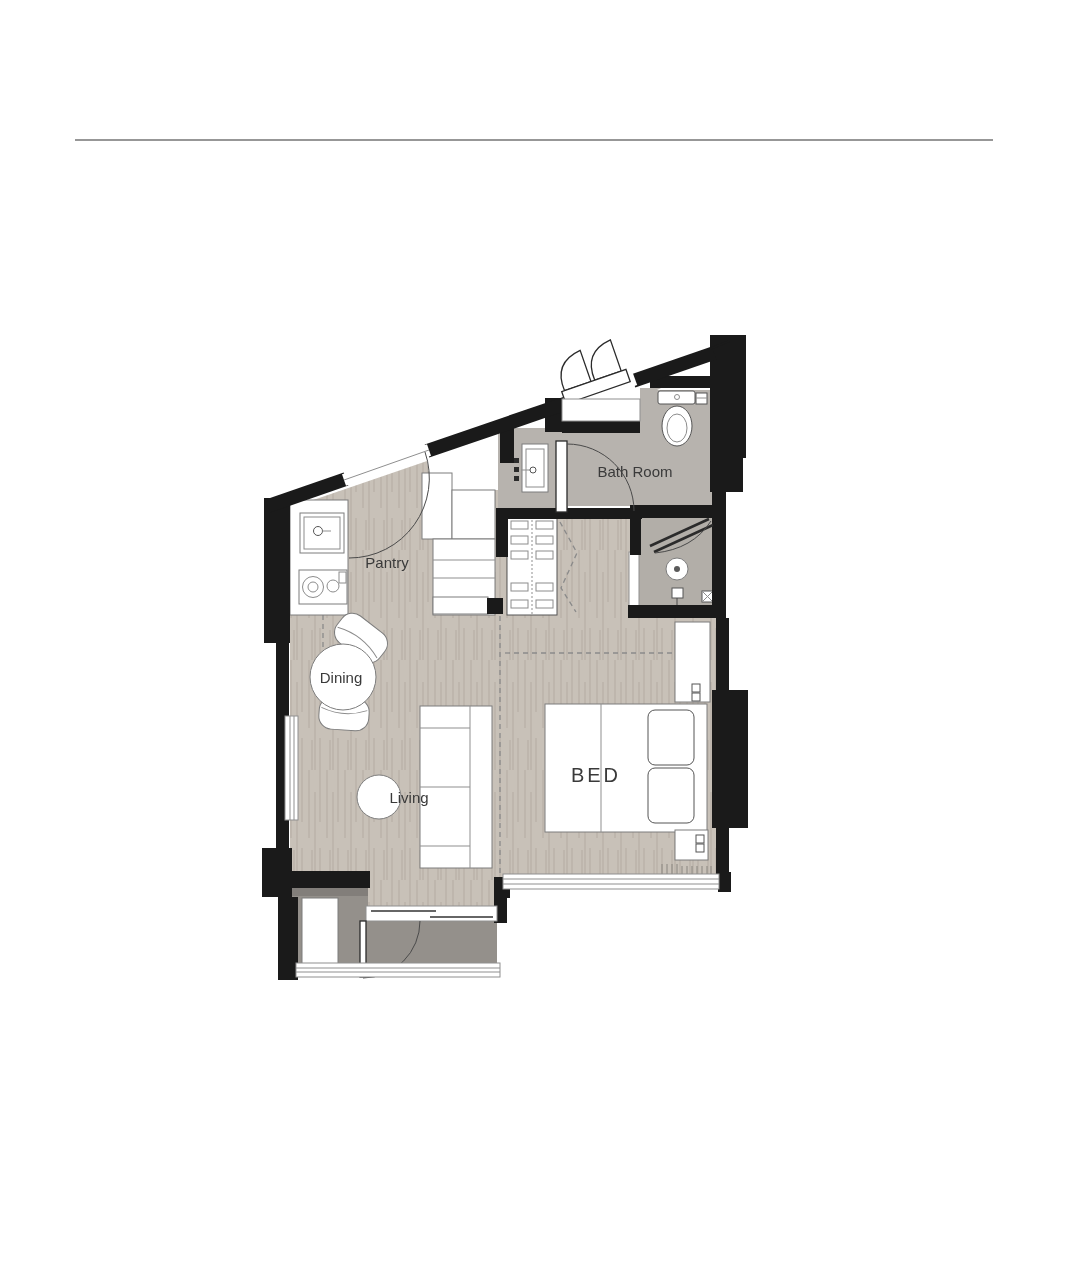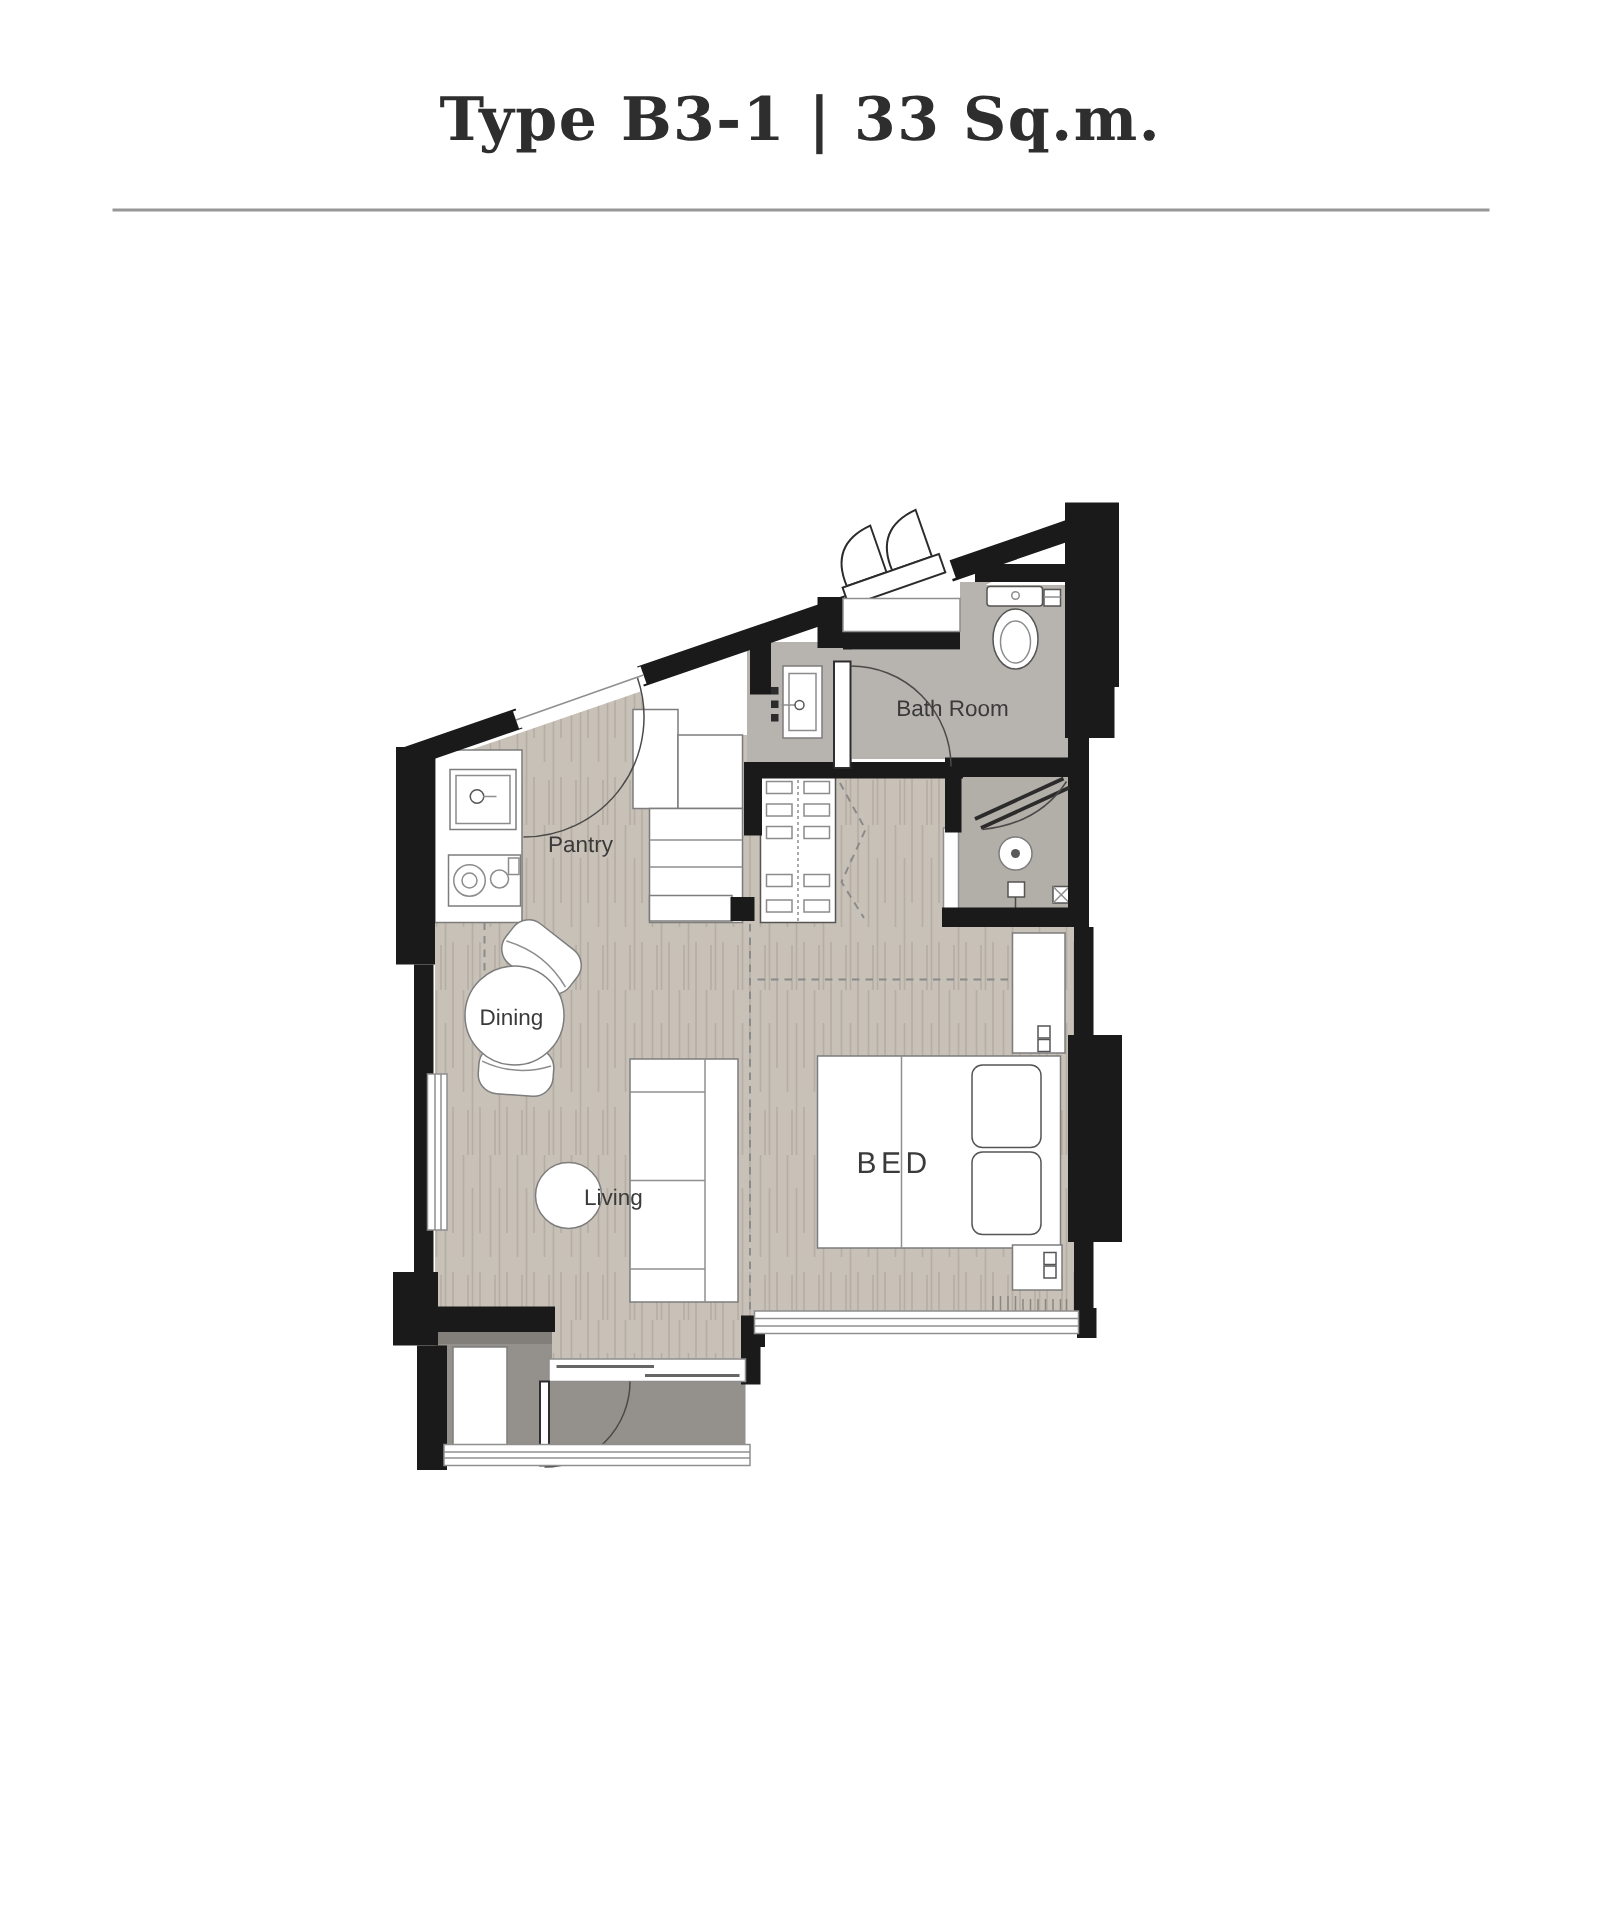--- a/index.html
+++ b/index.html
@@ -26,21 +26,20 @@
   .win  { fill:#ffffff; stroke:#8f8f8f; stroke-width:1; }
   .winl { fill:none; stroke:#8f8f8f; stroke-width:1; }
   .label { font-family:"Liberation Sans",sans-serif; font-size:15px; fill:#3a3a3a; }
   .label-bed { font-family:"Liberation Sans",sans-serif; font-size:20px; letter-spacing:3px; fill:#3a3a3a; }
 </style>
 </head>
 <body>
 
 <div class="page">
 
-  <h1 class="title">Type B3-1 | 33 Sq.m.</h1>
   <div class="divider"></div>
 
   <svg class="plan" width="1067" height="1280" viewBox="0 0 1067 1280" xmlns="http://www.w3.org/2000/svg">
 
     <defs>
       <pattern id="wood" width="18" height="110" patternUnits="userSpaceOnUse">
         <rect width="18" height="110" fill="#c8c1b8"></rect>
         <path d="M3 0 V68 M9 22 V110 M14 0 V52 M14 78 V110 M6 80 V110" stroke="#b6aea4" stroke-width="1.1" fill="none"></path>
       </pattern>
     </defs>

